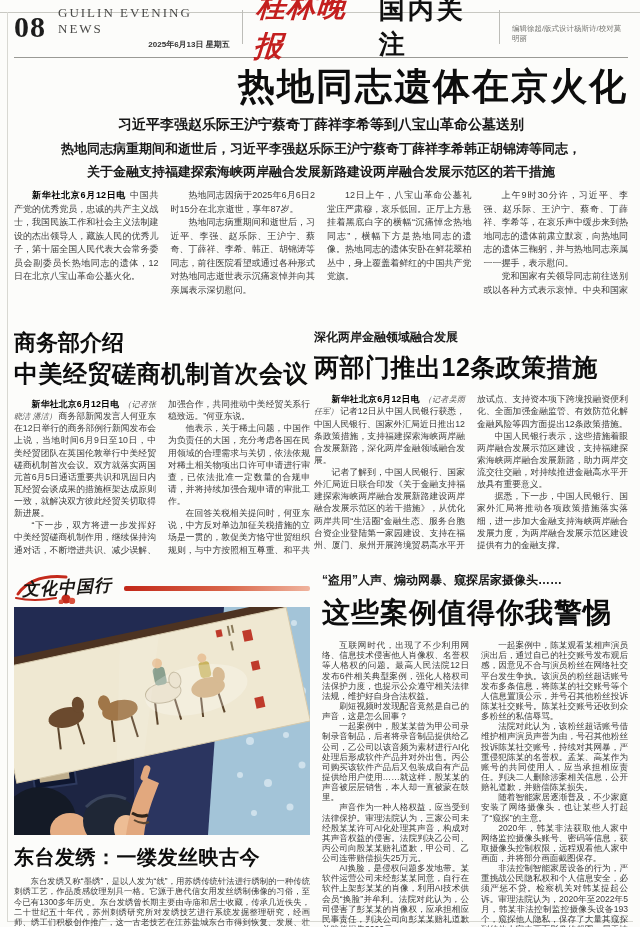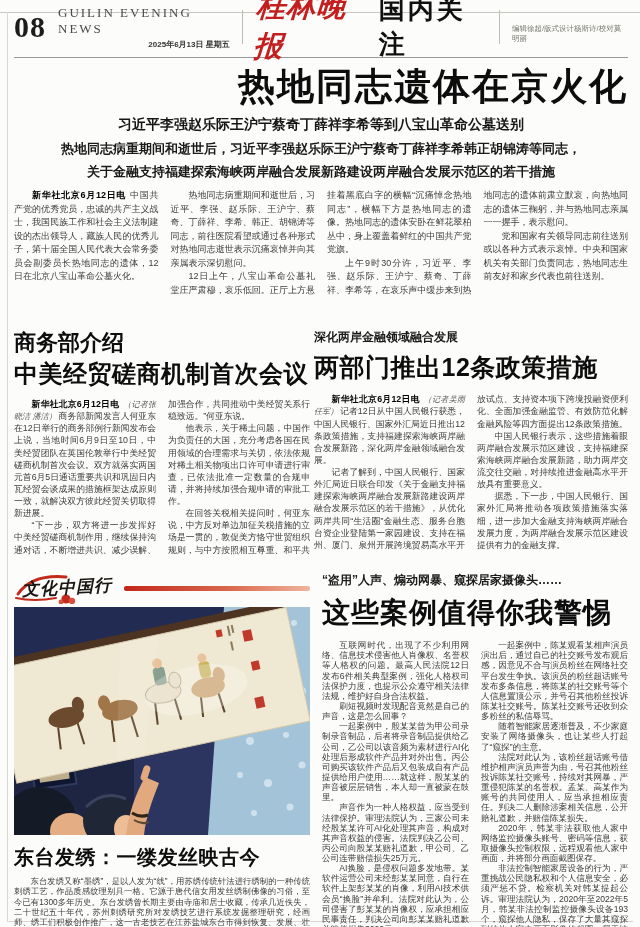--- a/index.html
+++ b/index.html
@@ -91,20 +91,21 @@
 
     <section>
       <h1 class="headline1">热地同志遗体在京火化</h1>
       <div class="subhead">习近平李强赵乐际王沪宁蔡奇丁薛祥李希等到八宝山革命公墓送别</div>
       <div class="lede">
         <div>热地同志病重期间和逝世后，习近平李强赵乐际王沪宁蔡奇丁薛祥李希韩正胡锦涛等同志，</div>
         <div>关于金融支持福建探索海峡两岸融合发展新路建设两岸融合发展示范区的若干措施</div>
       </div>
       <div class="body cols4">
         <p><b class="dl">新华社北京6月12日电</b><span>中国共产党的优秀党员，忠诚的共产主义战士，我国民族工作和社会主义法制建设的杰出领导人，藏族人民的优秀儿子，第十届全国人民代表大会常务委员会副委员长热地同志的遗体，12日在北京八宝山革命公墓火化。</span></p>
+        <p>热地同志因病于2025年6月6日2时15分在北京逝世，享年87岁。</p>
         <p>热地同志病重期间和逝世后，习近平、李强、赵乐际、王沪宁、蔡奇、丁薛祥、李希、韩正、胡锦涛等同志，前往医院看望或通过各种形式对热地同志逝世表示沉痛哀悼并向其亲属表示深切慰问。</p>
         <p>12日上午，八宝山革命公墓礼堂庄严肃穆，哀乐低回。正厅上方悬挂着黑底白字的横幅“沉痛悼念热地同志”，横幅下方是热地同志的遗像。热地同志的遗体安卧在鲜花翠柏丛中，身上覆盖着鲜红的中国共产党党旗。</p>
         <p>上午9时30分许，习近平、李强、赵乐际、王沪宁、蔡奇、丁薛祥、李希等，在哀乐声中缓步来到热地同志的遗体前肃立默哀，向热地同志的遗体三鞠躬，并与热地同志亲属一一握手，表示慰问。</p>
         <p>党和国家有关领导同志前往送别或以各种方式表示哀悼。中央和国家机关有关部门负责同志，热地同志生前友好和家乡代表也前往送别。</p>
       </div>
     </section>
 
     <div class="midrow">
       <section class="mid-left">
         <div class="t1">商务部介绍</div>
@@ -247,22 +248,22 @@
         <div class="kicker">“盗用”人声、煽动网暴、窥探居家摄像头……</div>
         <div class="h-case">这些案例值得你我警惕</div>
         <div class="body cols2 case-body">
           <p>互联网时代，出现了不少利用网络、信息技术侵害他人肖像权、名誉权等人格权的问题。最高人民法院12日发布6件相关典型案例，强化人格权司法保护力度，也提示公众遵守相关法律法规，维护好自身合法权益。</p>
           <p>刷短视频时发现配音竟然是自己的声音，这是怎么回事？</p>
           <p>一起案例中，殷某某曾为甲公司录制录音制品，后者将录音制品提供给乙公司，乙公司以该音频为素材进行AI化处理后形成软件产品并对外出售。丙公司购买该软件产品后又包装成自有产品提供给用户使用……就这样，殷某某的声音被层层销售，本人却一直被蒙在鼓里。</p>
           <p>声音作为一种人格权益，应当受到法律保护。审理法院认为，三家公司未经殷某某许可AI化处理其声音，构成对其声音权益的侵害。法院判决乙公司、丙公司向殷某某赔礼道歉，甲公司、乙公司连带赔偿损失25万元。</p>
           <p>AI换脸，是侵权问题多发地带。某软件运营公司未经彭某某同意，自行在软件上架彭某某的肖像，利用AI技术供会员“换脸”并牟利。法院对此认为，公司侵害了彭某某的肖像权，应承担相应民事责任，判决公司向彭某某赔礼道歉并赔偿损失3000元。</p>
           <p>网上“挂人”、煽动网暴……网络暴力污染互联网环境，令人深恶痛绝。</p>
           <p>一起案例中，陈某观看某相声演员演出后，通过自己的社交账号发布观后感，因意见不合与演员粉丝在网络社交平台发生争执。该演员的粉丝超话账号发布多条信息，将陈某的社交账号等个人信息置顶公示，并号召其他粉丝投诉陈某社交账号。陈某社交账号还收到众多粉丝的私信辱骂。</p>
+          <p>法院对此认为，该粉丝超话账号借维护相声演员声誉为由，号召其他粉丝投诉陈某社交账号，持续对其网暴，严重侵犯陈某的名誉权。孟某、高某作为账号的共同使用人，应当承担相应责任。判决二人删除涉案相关信息，公开赔礼道歉，并赔偿陈某损失。</p>
           <p>随着智能家居逐渐普及，不少家庭安装了网络摄像头，也让某些人打起了“窥探”的主意。</p>
-          <p>法院对此认为，该粉丝超话账号借维护相声演员声誉为由，号召其他粉丝投诉陈某社交账号，持续对其网暴，严重侵犯陈某的名誉权。孟某、高某作为账号的共同使用人，应当承担相应责任。判决二人删除涉案相关信息，公开赔礼道歉，并赔偿陈某损失。</p>
           <p>2020年，韩某非法获取他人家中网络监控摄像头账号、密码等信息，获取摄像头控制权限，远程观看他人家中画面，并将部分画面截图保存。</p>
           <p>非法控制智能家居设备的行为，严重挑战公民隐私权和个人信息安全，必须严惩不贷。检察机关对韩某提起公诉。审理法院认为，2020年至2022年5月，韩某非法控制监控摄像头设备193个，窥探他人隐私，保存了大量其窥探到的他人家中画面影像的截图，属于情节特别严重，其行为构成非法控制计算机信息系统罪。韩某被判处有期徒刑三年一个月。</p>
 
         </div>
       </section>
     </div>
   </div>
 </div>
 
 </body></html>

